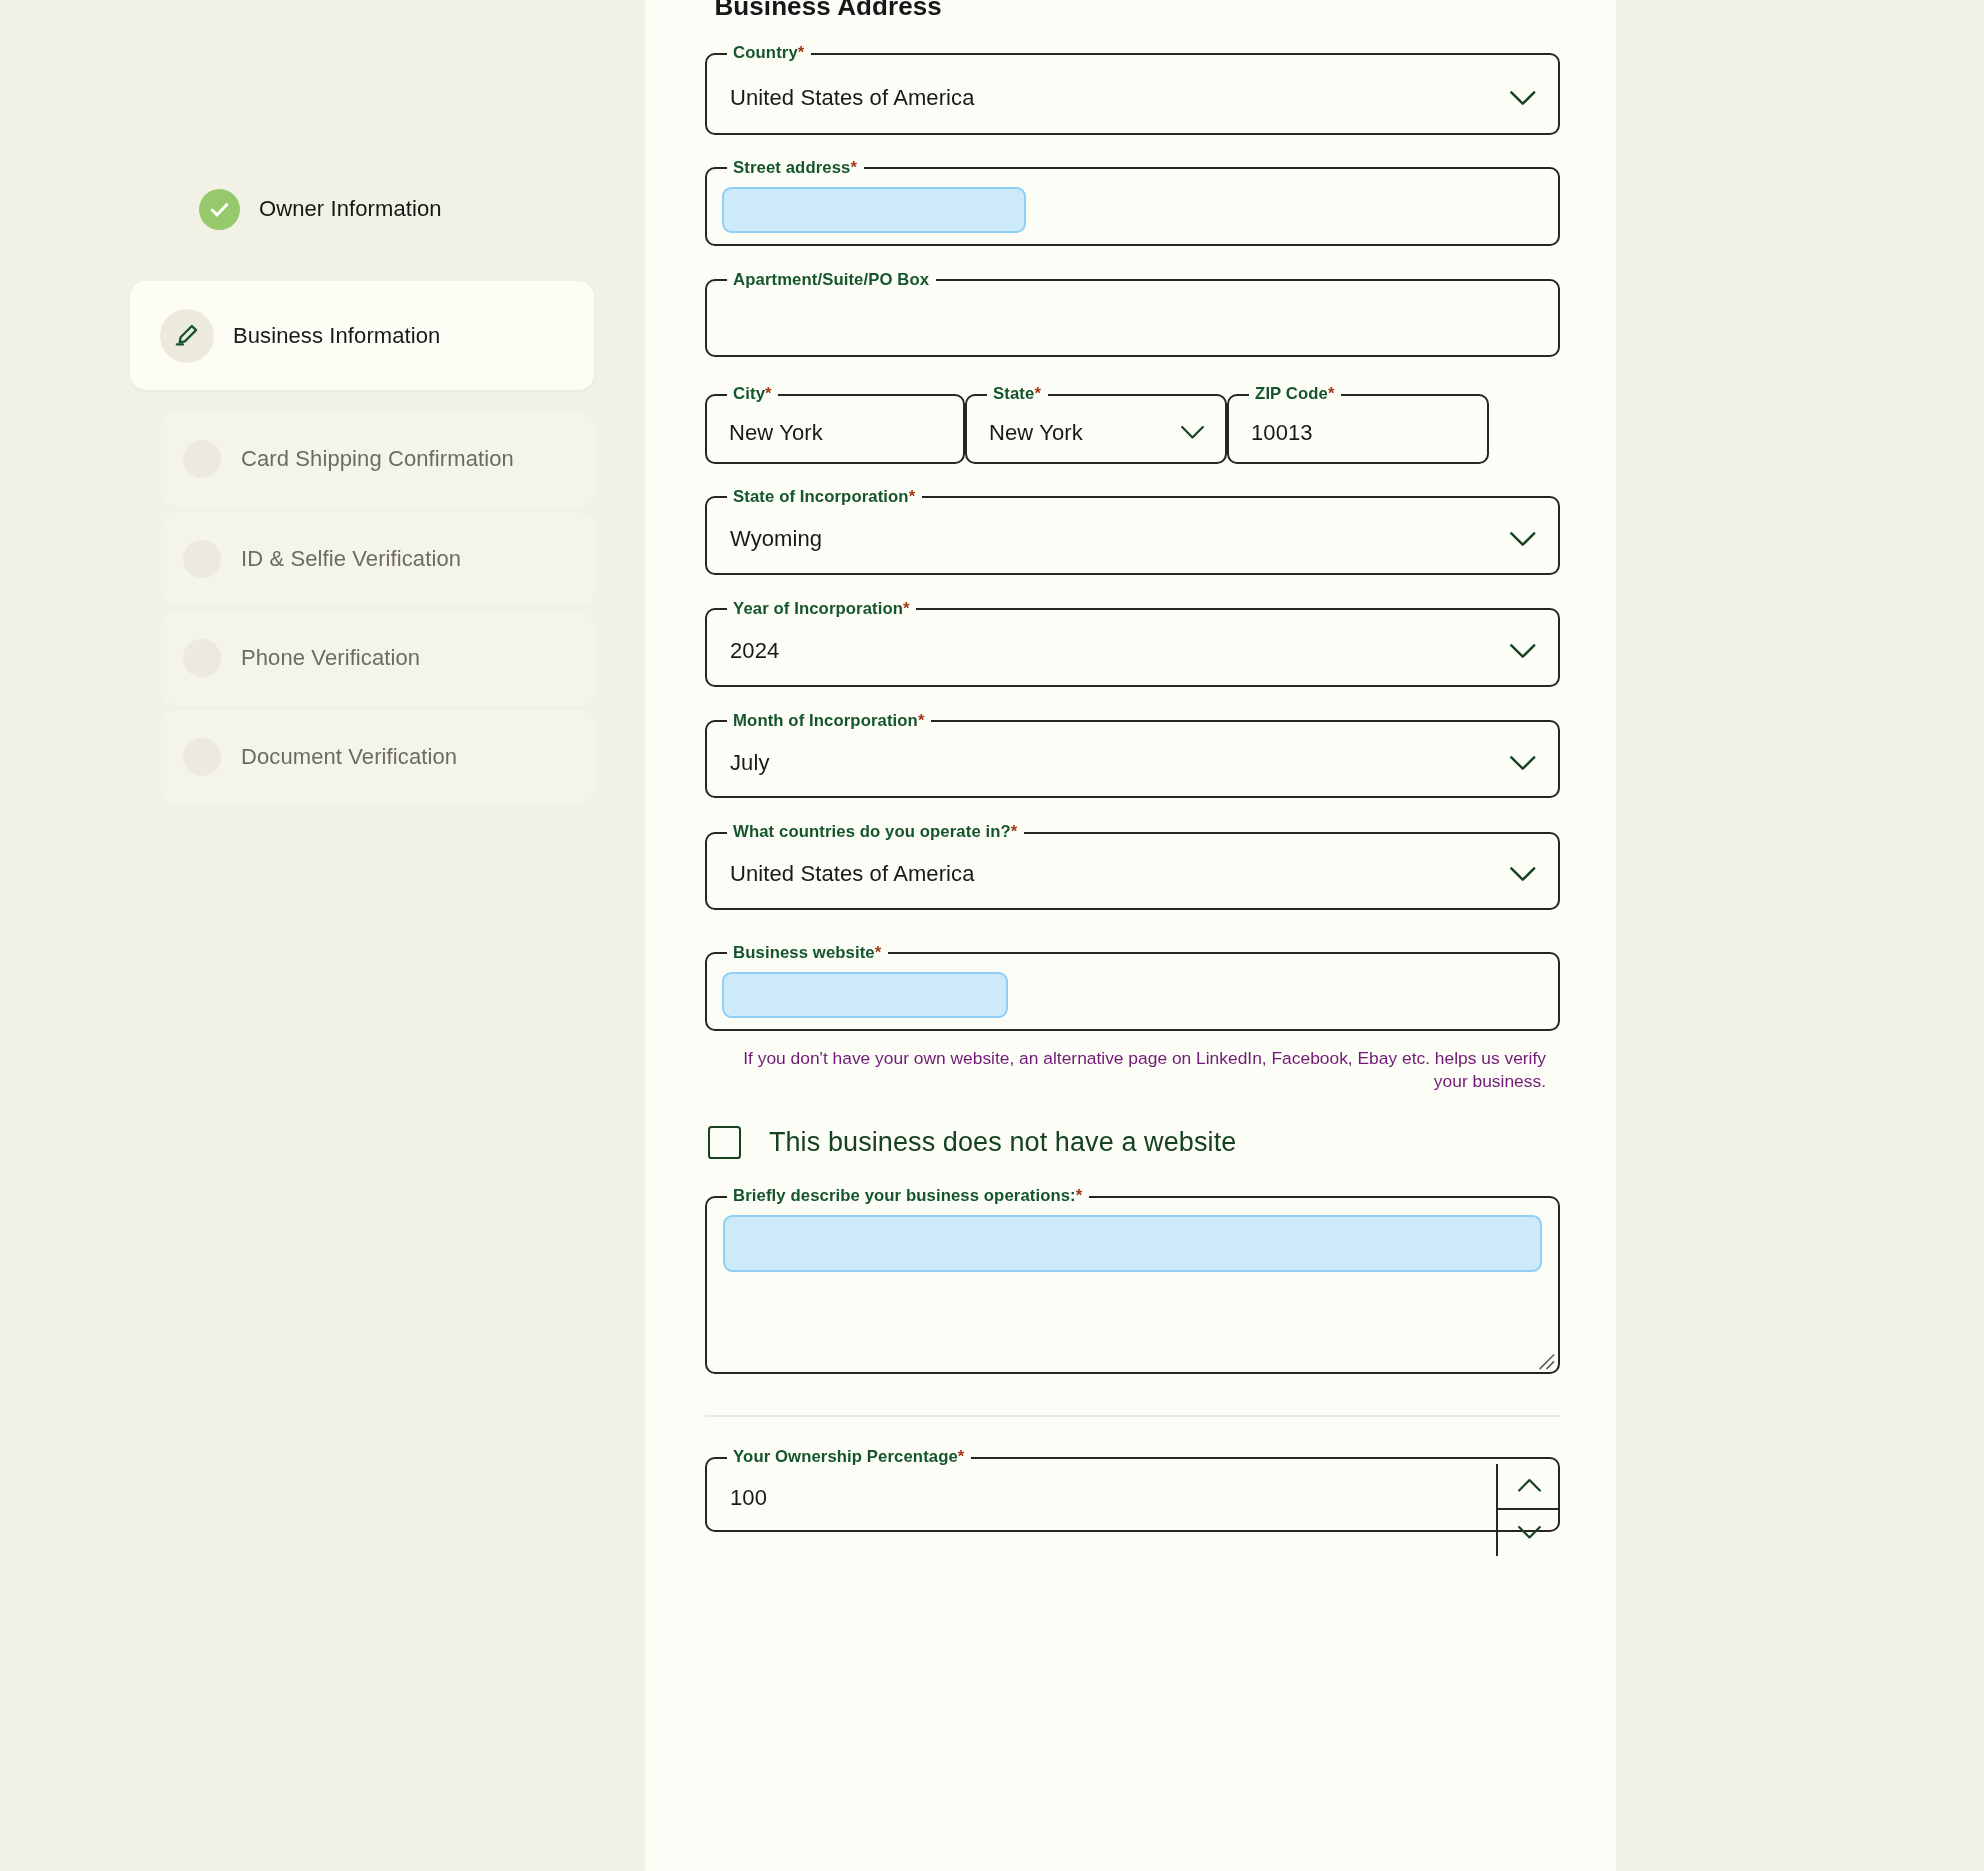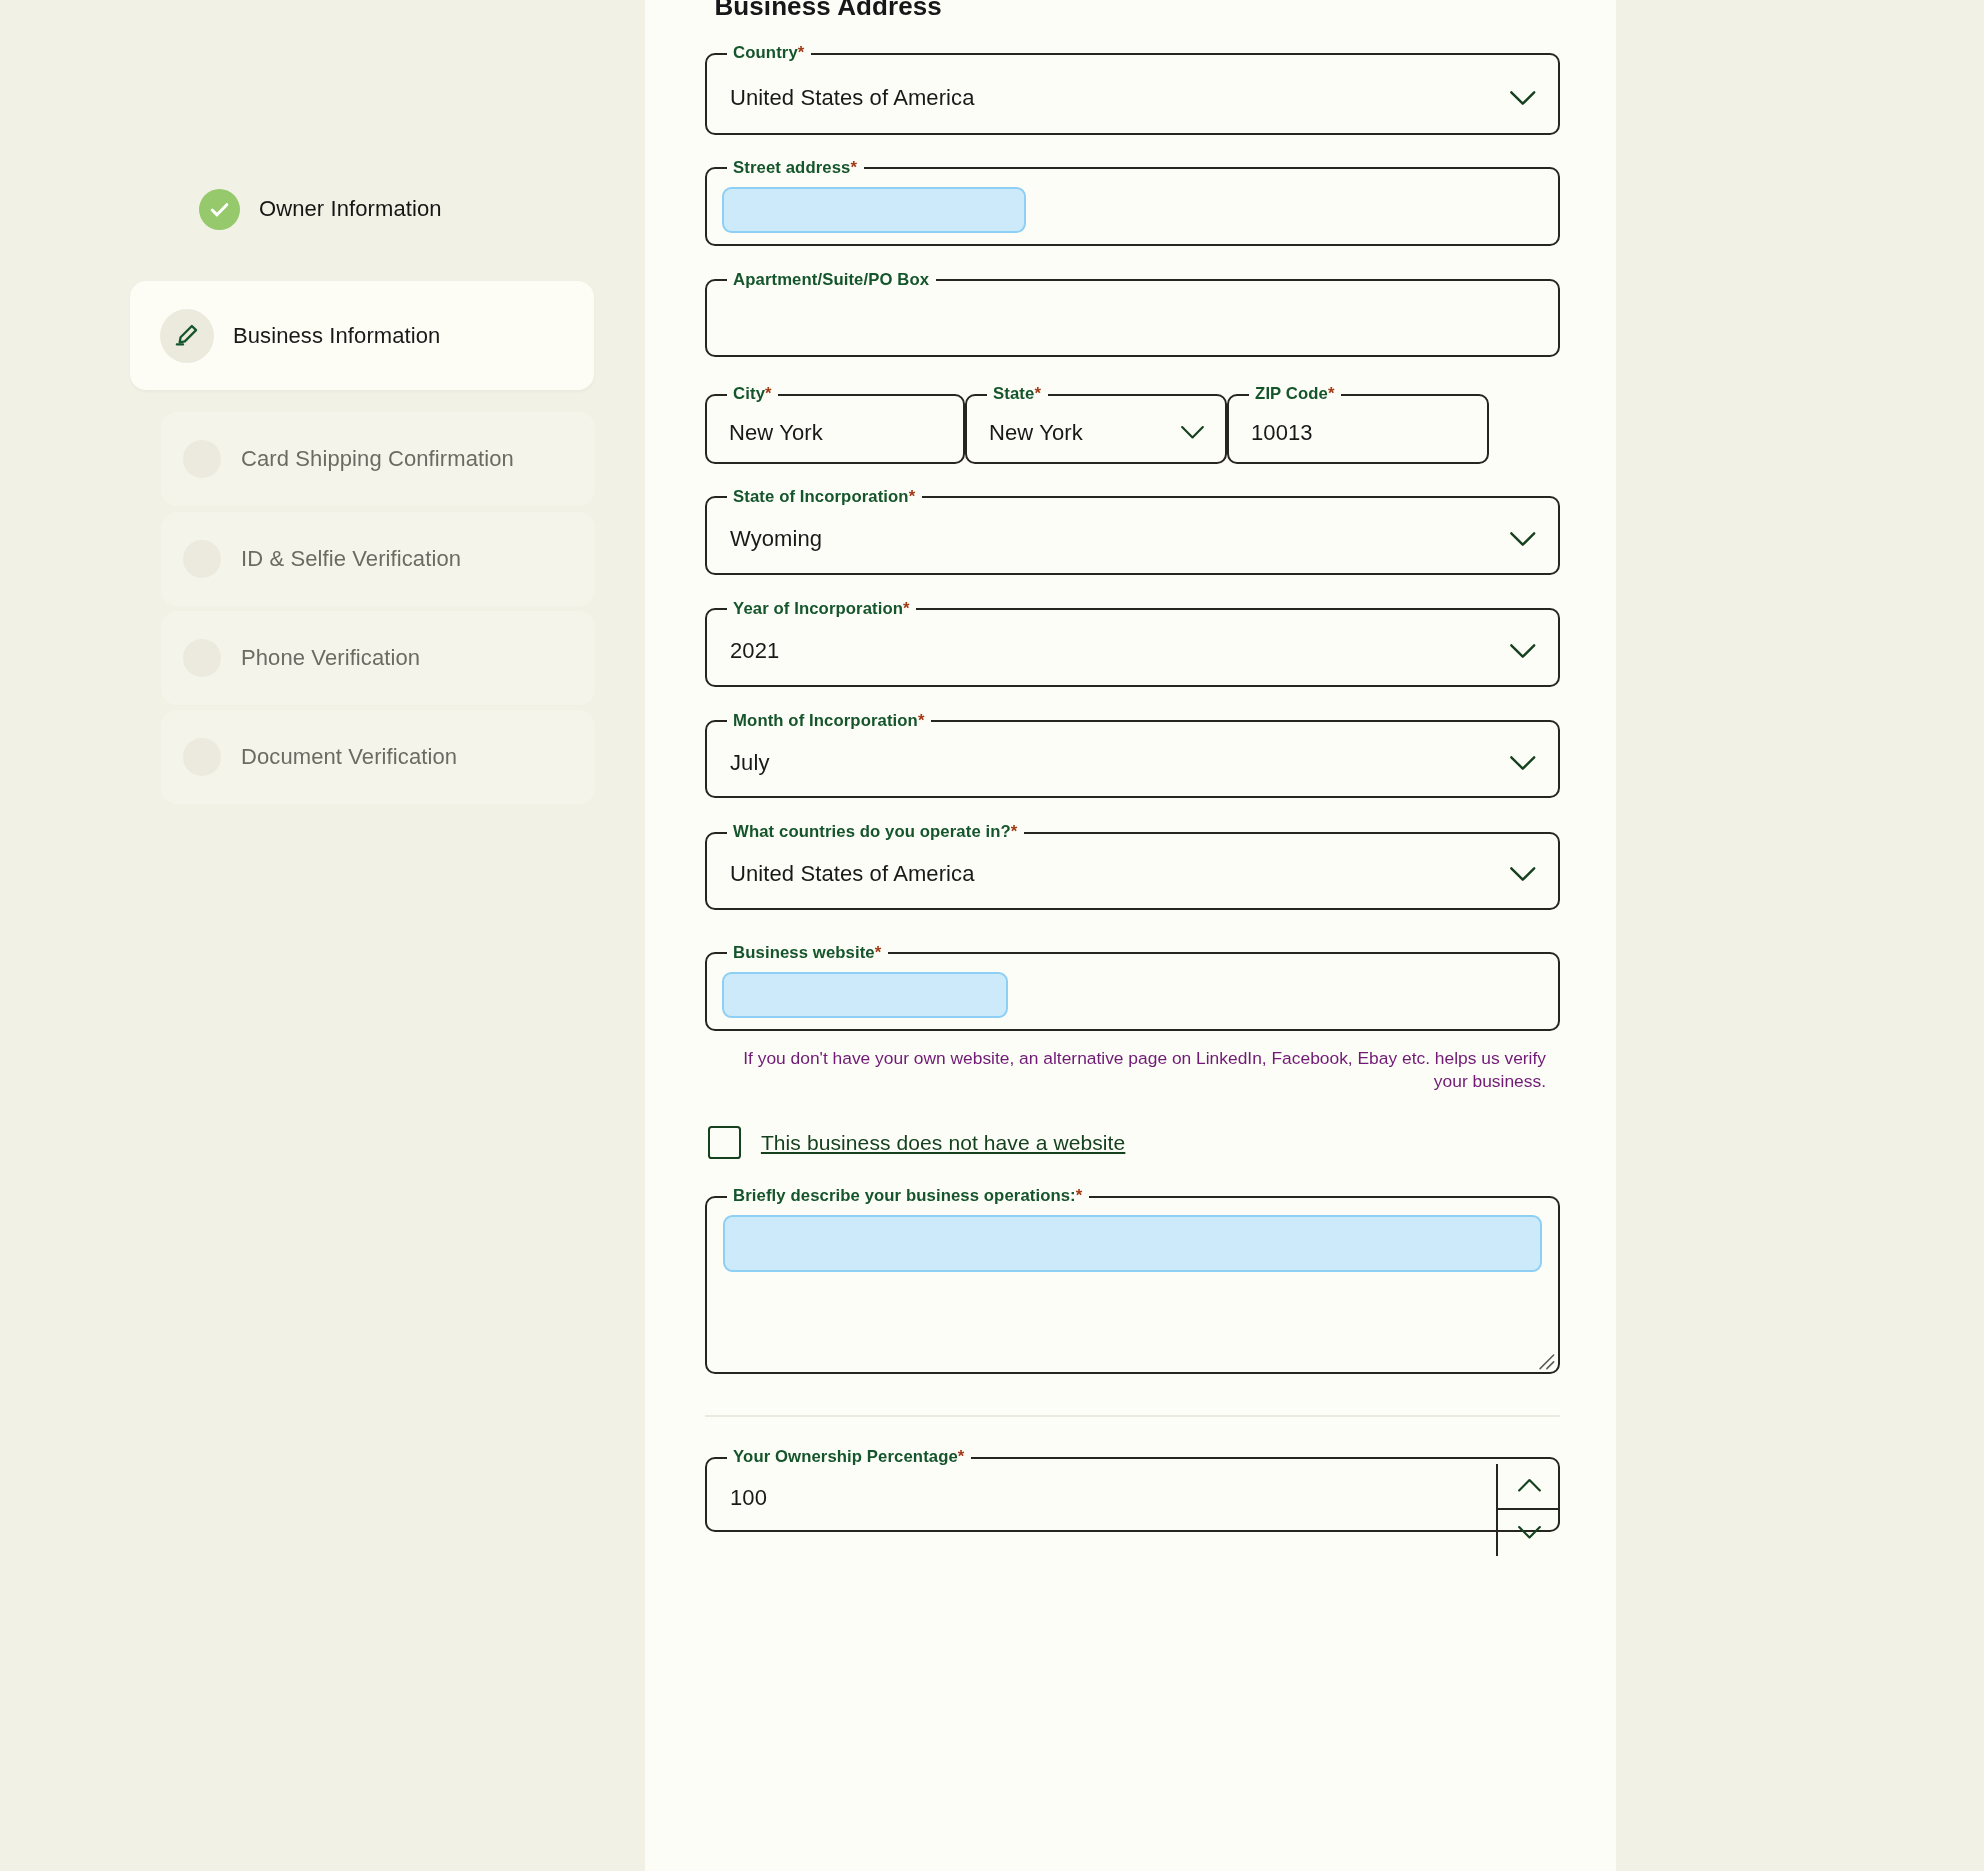--- a/index.html
+++ b/index.html
@@ -174,25 +174,24 @@
     margin: 33px 0 29px 2.9px;
   }
   .checkbox {
     width: 33px; height: 33px;
     border: 2.9px solid #15411f;
     border-radius: 3.6px;
     background: transparent;
     flex: 0 0 auto;
   }
   .check-label {
-    font-size: 21px;
+    font-size: 27px;
     color: #15411f;
-    margin-left: 20px;
+    margin-left: 28px;
     letter-spacing: 0.1px;
-    text-decoration: underline;
   }
 
   
   .field.textarea-field { margin-bottom: 0; }
   .textarea-body {
     position: relative;
     padding: 10px 16px 0 16px;
     height: 167px;
   }
   .textarea-body .hl {
@@ -350,21 +349,21 @@
             <svg width="27.5" height="16" viewBox="0 0 24 14" fill="none">
                 <path d="M2 2l10 10L22 2" stroke="#15411f" stroke-width="2.1" stroke-linecap="round" stroke-linejoin="round"></path>
               </svg>
           </span>
         </div>
       </fieldset>
 
       <fieldset class="field" style="margin-bottom:26px">
         <legend><span>Year of Incorporation</span><span class="req">*</span></legend>
         <div class="field-body" style="min-height:67px">
-          <span class="field-value">2021</span>
+          <span class="field-value">2024</span>
           <span class="chev">
             <svg width="27.5" height="16" viewBox="0 0 24 14" fill="none">
                 <path d="M2 2l10 10L22 2" stroke="#15411f" stroke-width="2.1" stroke-linecap="round" stroke-linejoin="round"></path>
               </svg>
           </span>
         </div>
       </fieldset>
 
       <fieldset class="field" style="margin-bottom:26px">
         <legend><span>Month of Incorporation</span><span class="req">*</span></legend>

